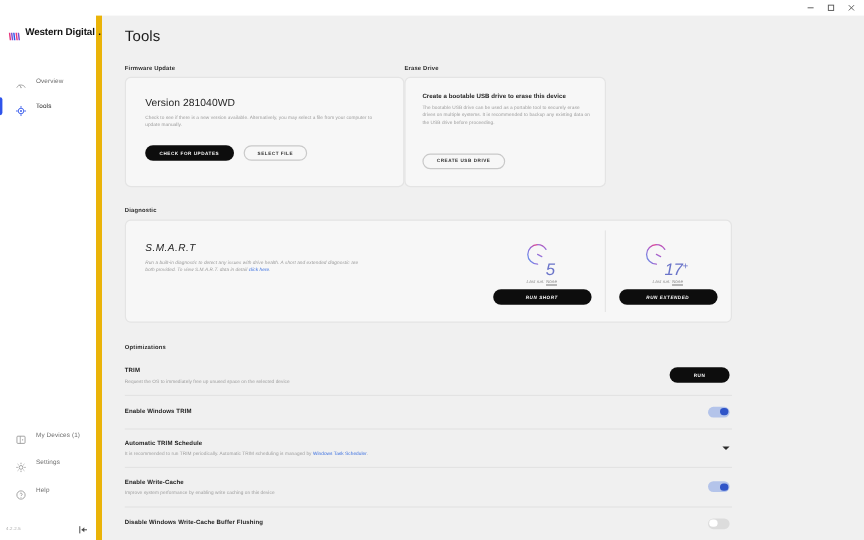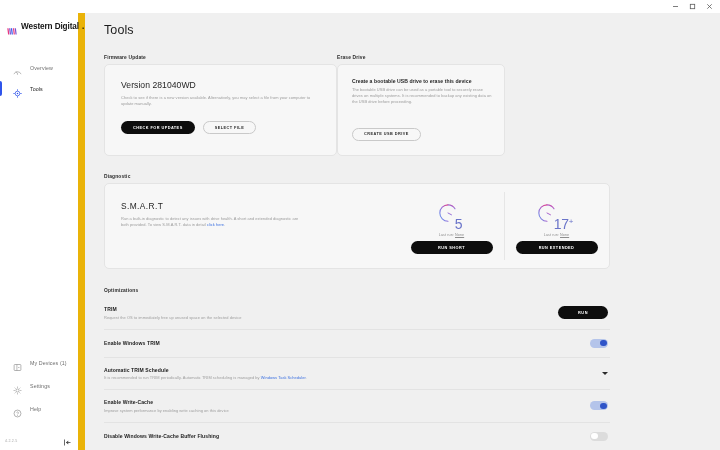--- a/index.html
+++ b/index.html
@@ -23,21 +23,21 @@
   }
   .win-btn svg { display: block; }
 
   
   .body-row { flex: 1 1 auto; display: flex; min-height: 0; }
 
   
   .sidebar {
     width: 85px; flex: 0 0 85px; background: #ffffff;
     display: flex; flex-direction: column; position: relative;
-    border-right: 7px solid #eab308;
+    border-right: 5px solid #eab308;
   }
   .brand { display: flex; align-items: center; gap: 3px; padding: 3px 0 0 7px; height: 24px; }
   .brand-mark { width: 11px; height: 9px; position: relative; }
   .brand-name { font-size: 8.2px; font-weight: bold; color: #141414; letter-spacing: -0.1px; white-space: nowrap; }
   .brand-dot { font-size: 8.2px; font-weight: bold; color: #141414; }
 
   .nav { margin-top: 20px; }
   .nav-item {
     position: relative; height: 21px; display: flex; align-items: center;
     padding-left: 13px; gap: 8px; cursor: default;
@@ -90,21 +90,21 @@
     height: 13px; border-radius: 7px; display: inline-flex; align-items: center; justify-content: center;
     font-size: 3.85px; font-weight: bold; letter-spacing: 0.45px; cursor: default; white-space: nowrap;
   }
   .btn-dark { background: #0d0d0d; color: #ffffff; padding: 0 12px; }
   .btn-outline { background: transparent; color: #2b2b2b; border: 1px solid #c9c9c9; padding: 0 11px; }
   .btn-usb { margin-top: 22px; }
 
   
   .diag-wrap { margin-top: 18px; }
   .card-diag {
-    height: 86px; display: flex; align-items: stretch;
+    height: 86px; display: flex; align-items: stretch; font-style: italic;
   }
   .diag-left { flex: 1 1 auto; padding: 17px 0 0 16px; }
   .smart-title { font-size: 8.4px; color: #1f1f1f; letter-spacing: 0.4px; }
   .smart-desc {
     font-size: 3.95px; color: #9b9b9b; line-height: 1.62; margin-top: 5px; max-width: 182px; letter-spacing: 0.05px;
   }
   .smart-desc a { color: #3a6fe0; text-decoration: none; }
 
   .diag-tests { display: flex; flex: 0 0 210px; }
   .diag-cell {

